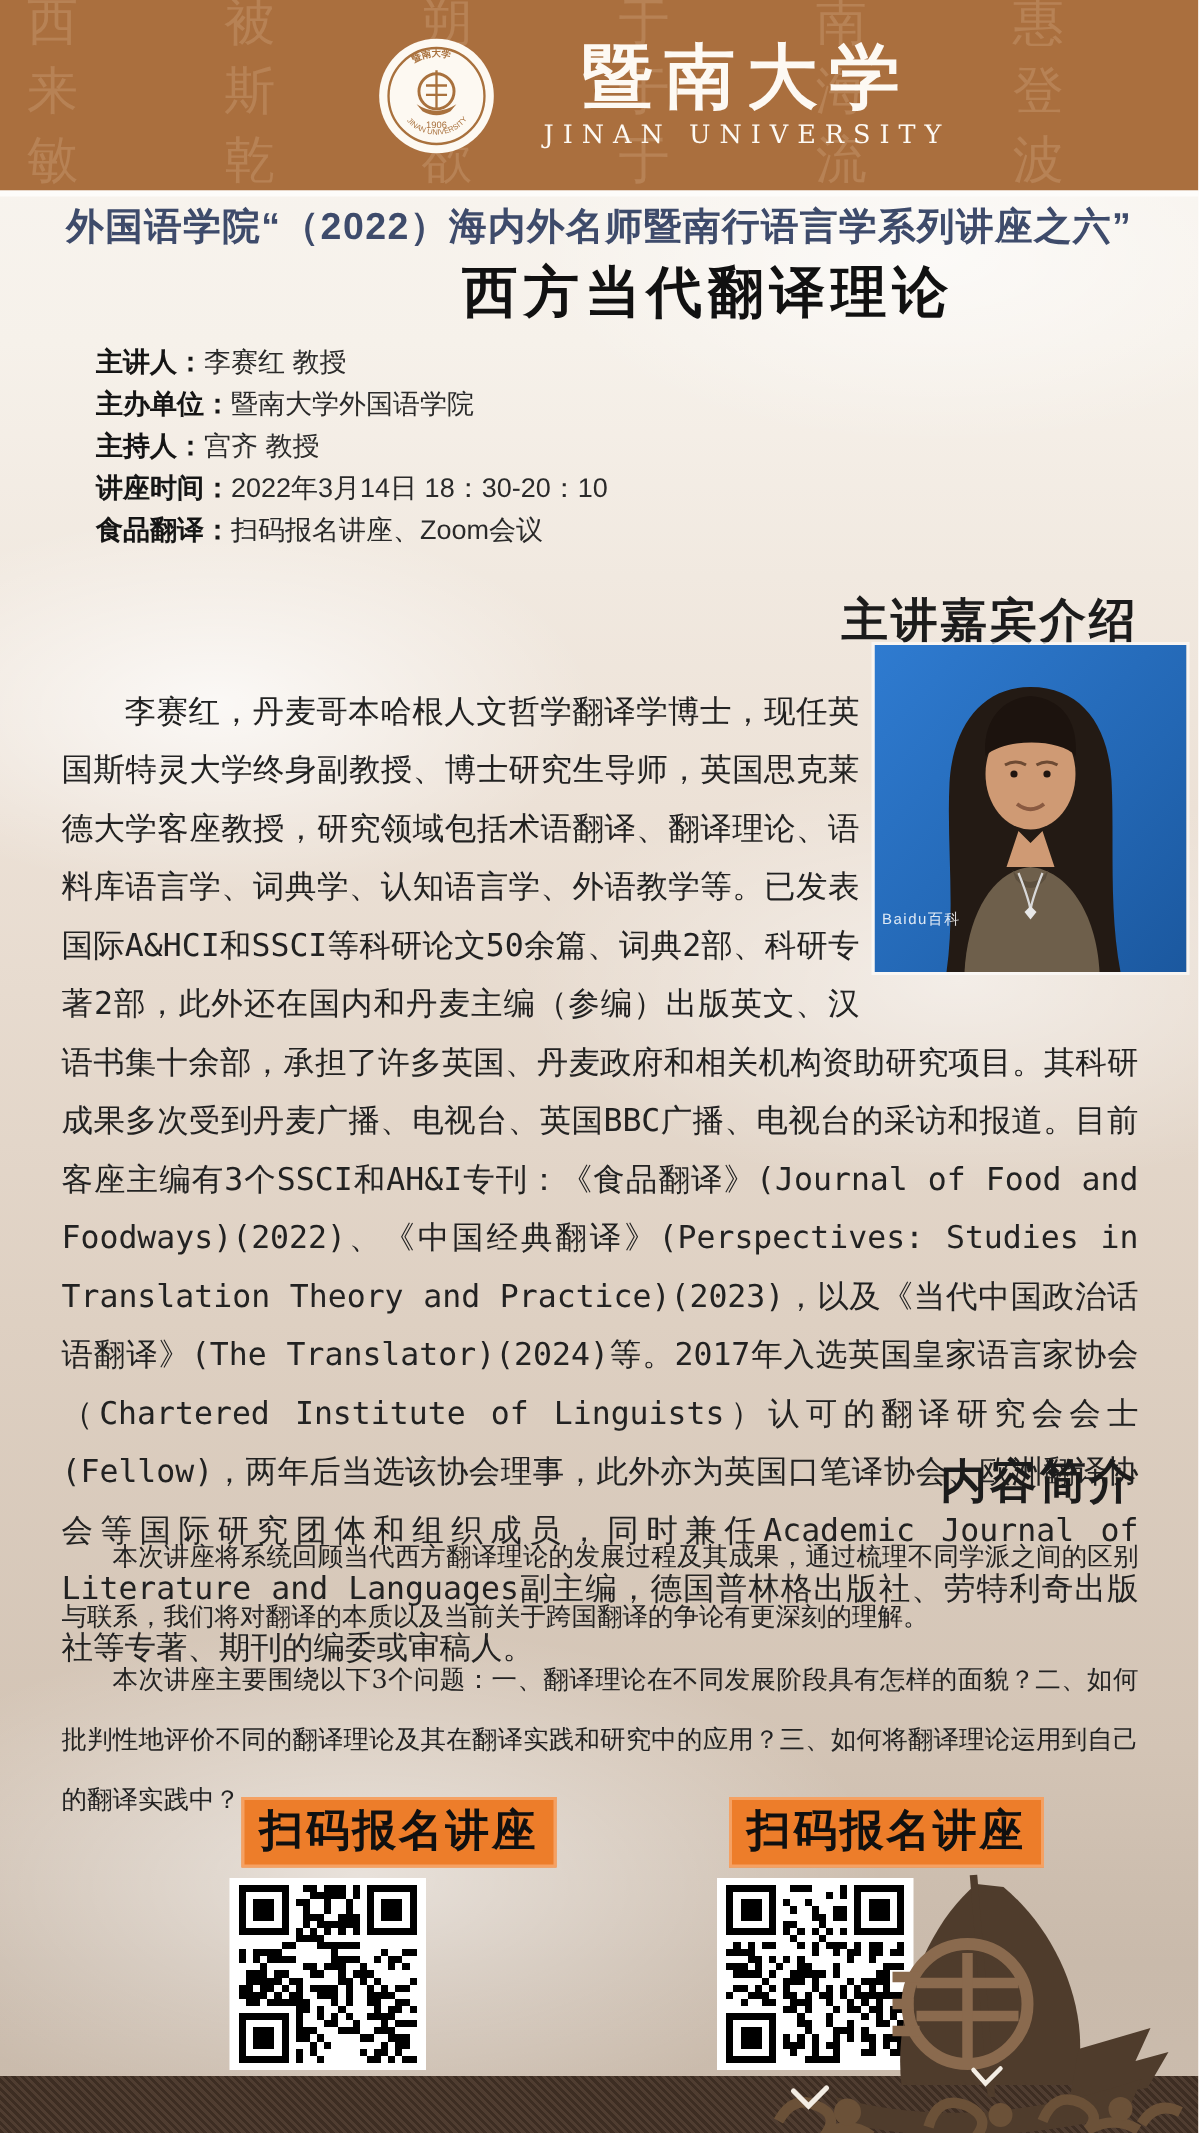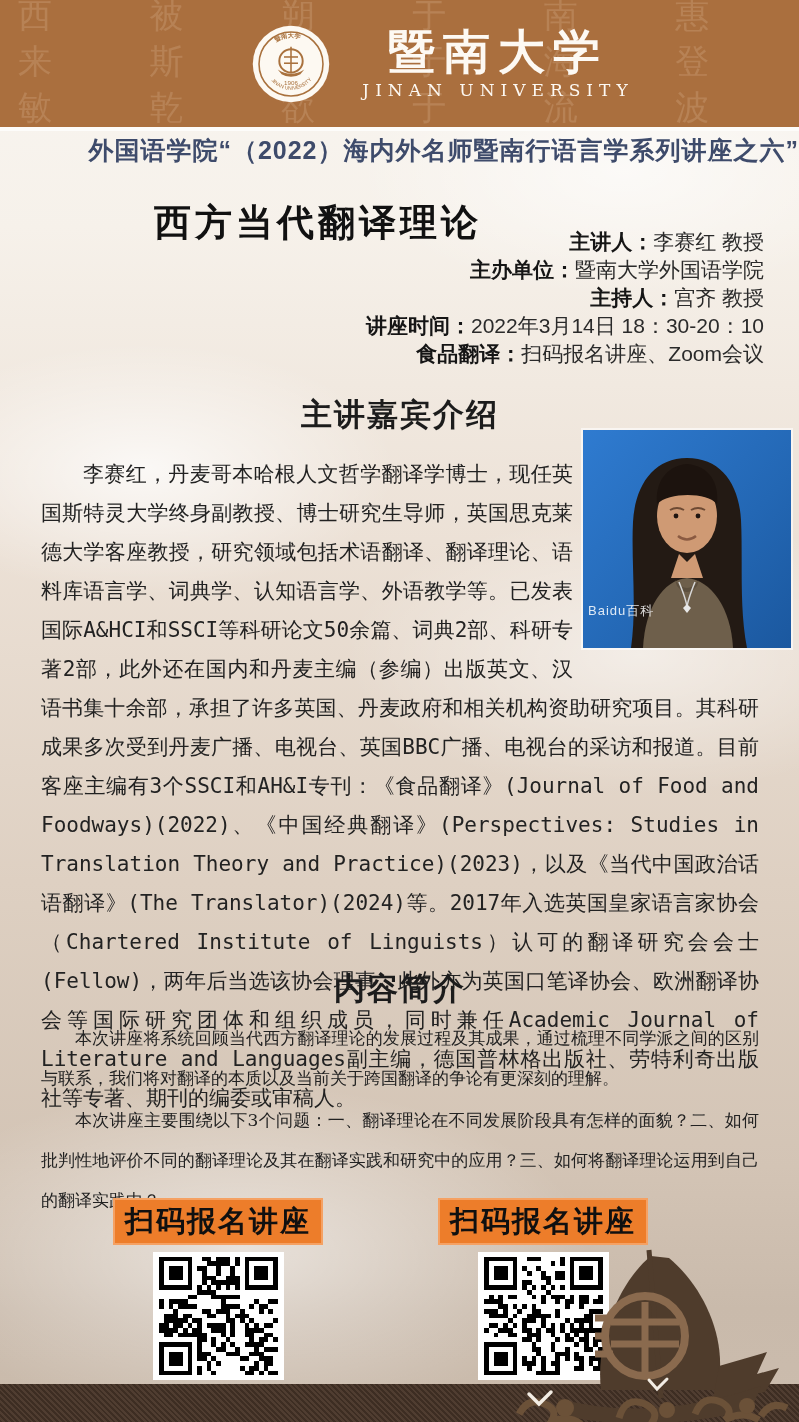--- a/index.html
+++ b/index.html
@@ -19,54 +19,54 @@
     position:absolute;inset:-8px 0 0 0;color:rgba(248,228,202,.17);
     font-size:34px;line-height:46px;letter-spacing:44px;word-break:break-all;
     padding-left:18px;user-select:none;
   }
   .header-sep{position:absolute;left:0;top:127px;width:799px;height:4px;background:#fdfcfa;}
   .logo{position:absolute;left:252px;top:25px;width:78px;height:78px;}
   .brand{position:absolute;left:348px;top:26px;width:300px;text-align:center;color:#fdf9f3;}
   .brand-cn{font-family:"DejaVu Serif","Liberation Serif",serif;font-size:47px;font-weight:bold;letter-spacing:8px;line-height:52px;}
   .brand-en{font-family:"DejaVu Serif","Liberation Serif",serif;font-size:17px;letter-spacing:6px;margin-top:2px;}
   
-  .subtitle{position:absolute;left:0;top:134px;width:799px;text-align:right;
+  .subtitle{position:absolute;left:0;top:134px;width:799px;text-align:center;
     color:#3e4b6b;font-size:25px;font-weight:bold;letter-spacing:1px;}
-  .title{position:absolute;left:0;top:170px;width:636px;text-align:center;
-    color:#111;font-size:37px;font-weight:bold;letter-spacing:4px;margin-top:28px;}
+  .title{position:absolute;left:0;top:170px;width:636px;text-align:right;
+    color:#111;font-size:37px;font-weight:bold;letter-spacing:4px;}
   
   .info-list{position:absolute;left:64px;top:231px;width:700px;}
-  .info-row{font-size:21px;line-height:21px;margin-bottom:7px;color:#2a2a2a;text-align:right;}
+  .info-row{font-size:18px;line-height:21px;margin-bottom:7px;color:#2a2a2a;}
   .info-label{font-weight:bold;color:#151515;}
   .info-value{font-weight:normal;}
   
   .section{position:absolute;left:41px;width:718px;}
-  .section-heading{margin:0;text-align:center;font-family:"DejaVu Serif","Liberation Serif",serif;
+  .section-heading{margin:0;text-align:right;font-family:"DejaVu Serif","Liberation Serif",serif;
     font-size:31px;font-weight:600;color:#1c1c1c;letter-spacing:2px;line-height:36px;}
   .section1{top:396px;}
   .section2{top:946px;margin-top:24px;}
   .bio-text{
     margin:23px 0 0;font-family:"DejaVu Sans Mono","DejaVu Serif","Liberation Serif",serif;
     font-size:21px;line-height:39px;text-align:justify;text-indent:2em;color:#222;
   }
   .photo-spacer{float:right;width:186px;height:206px;}
   .photo{position:absolute;left:583px;top:430px;width:208px;height:218px;box-shadow:0 0 0 2px rgba(255,255,255,.6);}
   .photo svg{display:block;}
-  .photo-watermark{position:absolute;left:5px;bottom:28px;font-size:13px;color:rgba(255,255,255,.85);letter-spacing:1px;}
+  .photo-watermark{position:absolute;left:5px;bottom:28px;font-size:10px;color:rgba(255,255,255,.85);letter-spacing:1px;}
   .para{margin:12px 0 0;font-family:"DejaVu Serif","Liberation Serif",serif;
     font-size:17px;line-height:40px;text-align:justify;text-indent:2em;color:#222;}
   .para + .para{margin-top:2px;}
   
   .register-col{position:absolute;top:1198px;width:210px;text-align:center;}
   .register-col.c1{left:113px;}
   .register-col.c2{left:438px;}
   .register-button{
     display:block;width:100%;height:47px;background:#ed7d2a;border:2px solid #f5a163;box-sizing:border-box;
     color:#101010;font-family:"Liberation Sans",sans-serif;font-size:29px;font-weight:bold;letter-spacing:2px;
-    line-height:41px;cursor:pointer;padding:0;
+    line-height:41px;cursor:pointer;padding:0;margin-left:48px;
   }
   .qr{display:inline-block;margin-top:7px;width:131px;height:128px;background:#fff;padding:0;line-height:0;}
   .qr svg{width:131px;height:128px;}
   
   .footer-band{position:absolute;left:0;top:1384px;width:799px;height:38px;background:#4a372a;
     background-image:repeating-linear-gradient(45deg,rgba(0,0,0,.18) 0 2px,rgba(255,255,255,.03) 2px 4px);}
   .boat{position:absolute;left:499px;top:1248px;width:300px;height:174px;z-index:3;}
 </style>
 </head>
 <body>

